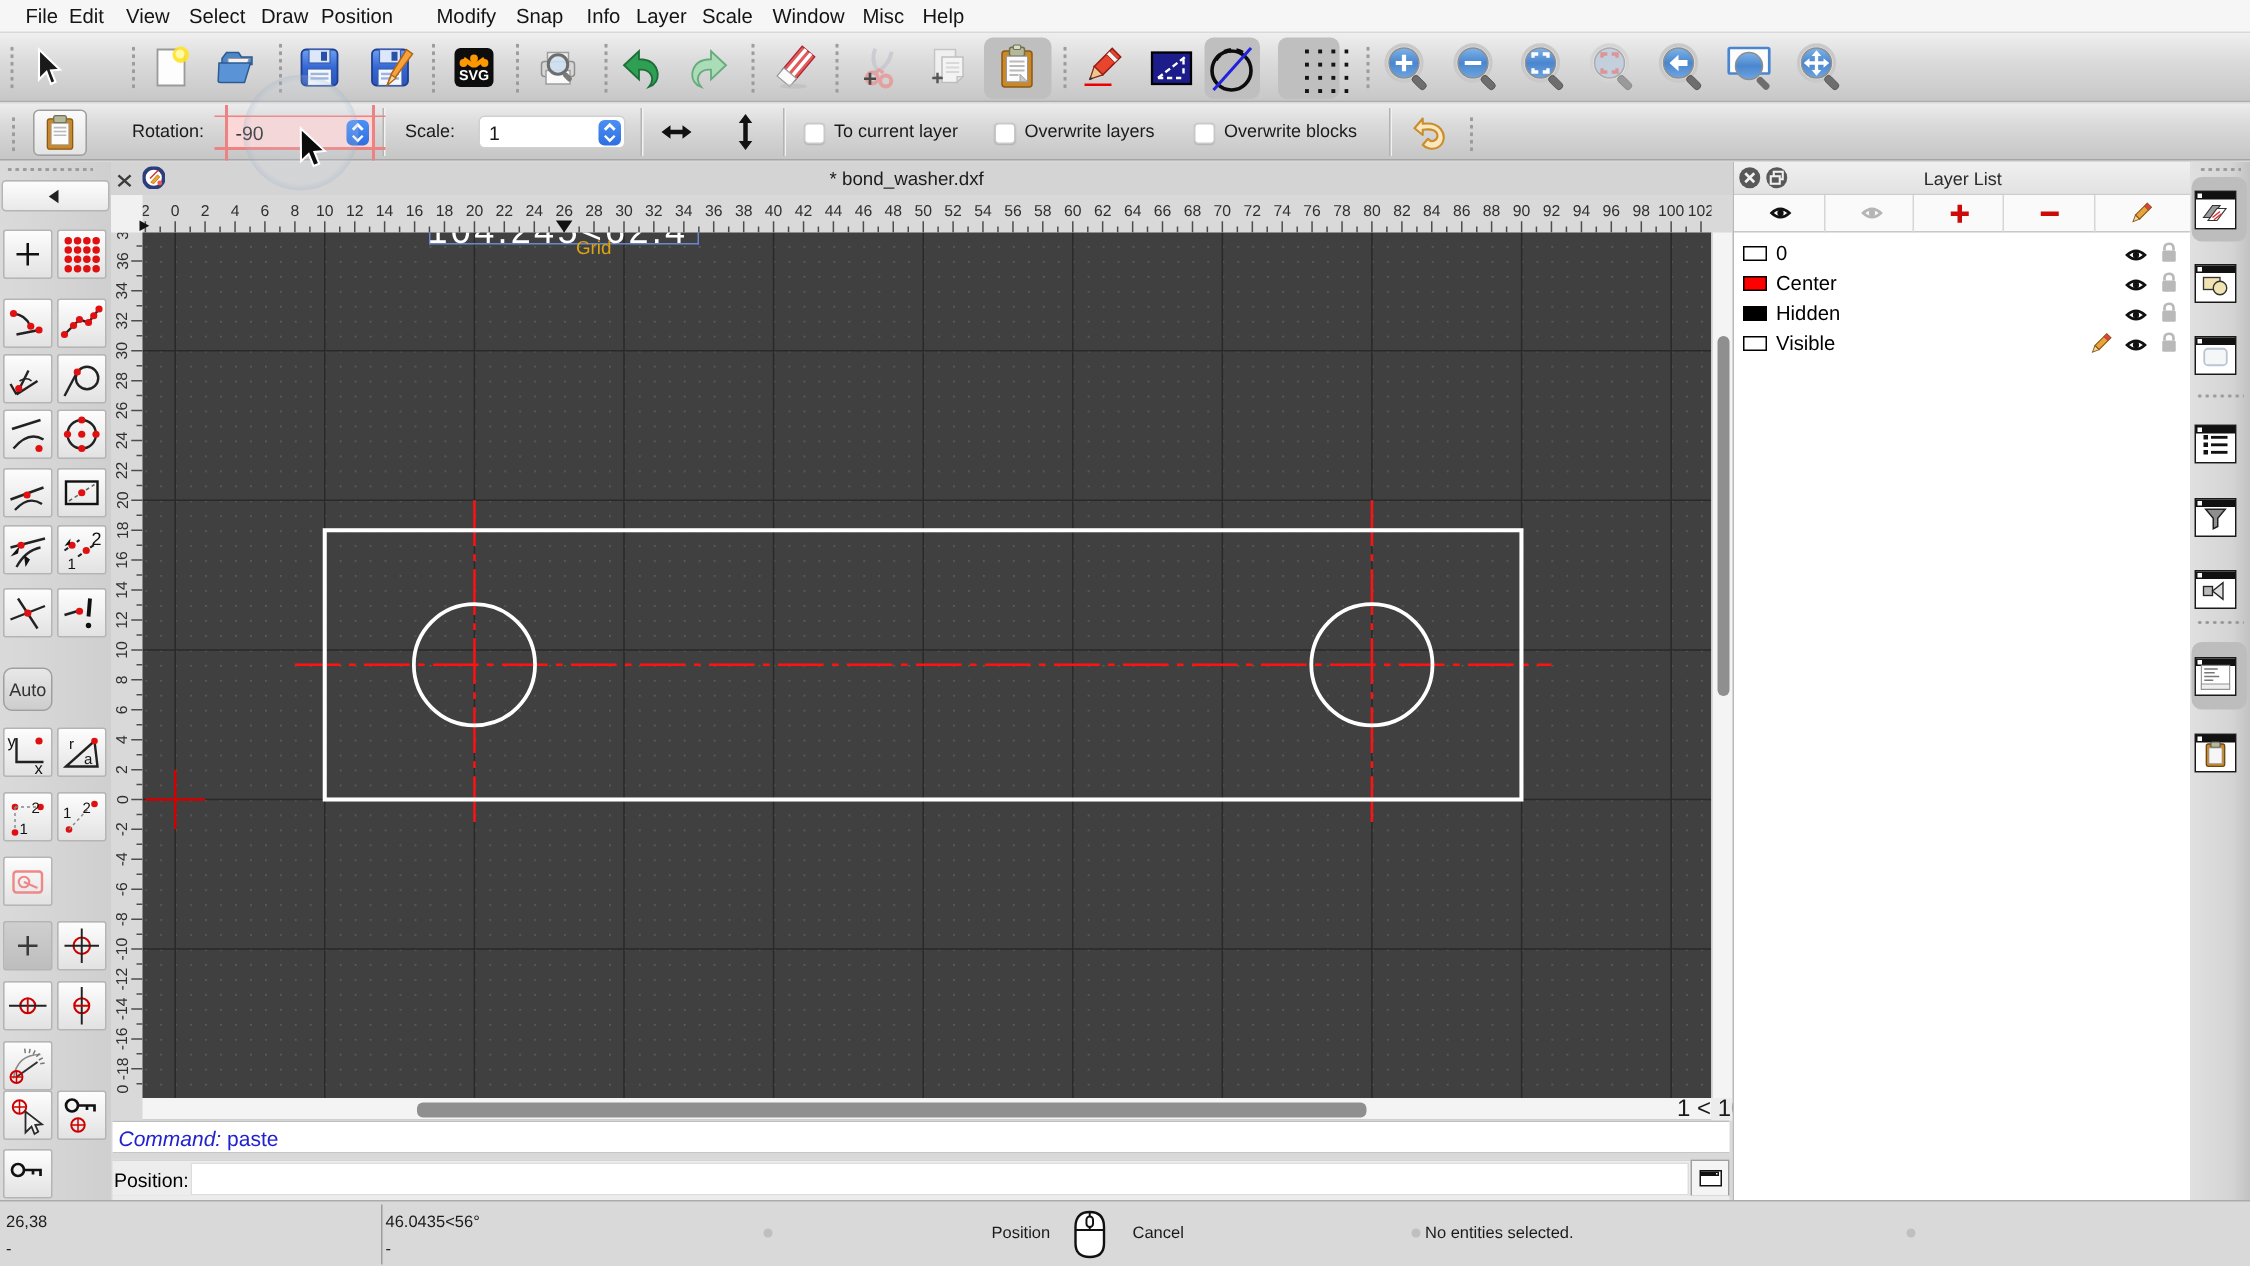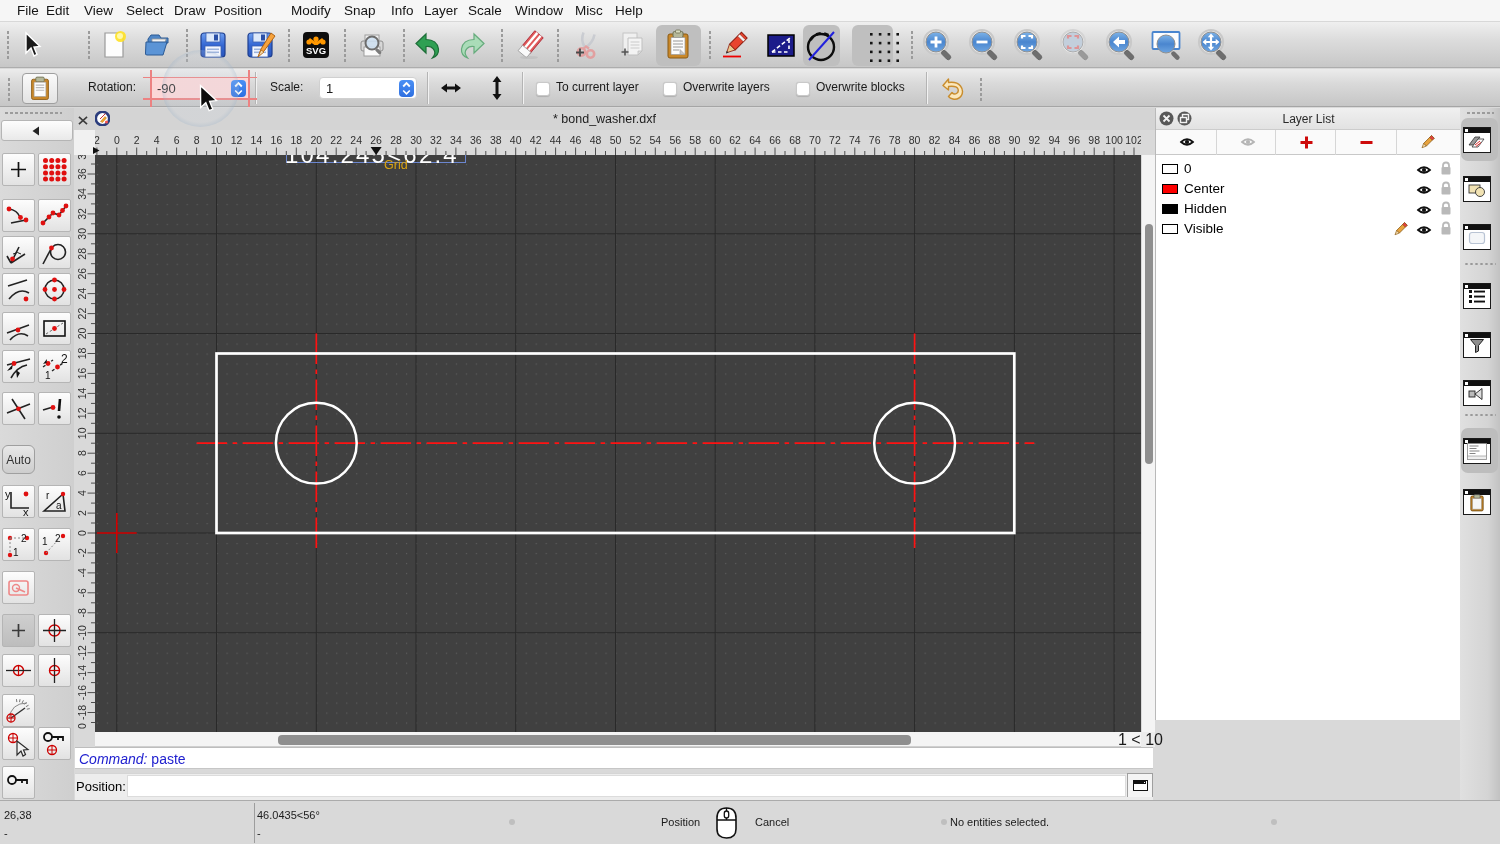--- a/index.html
+++ b/index.html
@@ -21,21 +21,21 @@
 #tabbar{left:74px;top:108px;width:1081px;height:22px;background:#d4d4d4;}
 #rcorner{left:74px;top:130px;width:21px;height:25px;background:#f1f1f1;}
 #canvas{left:95px;top:155px;width:1046px;height:577px;background:#404040;overflow:hidden;}
 #vsb{left:1141px;top:155px;width:14px;height:592px;background:#f4f4f4;border-left:1px solid #d9d9d9;}
 #hsb{left:95px;top:732px;width:1046px;height:15px;background:#f4f4f4;border-bottom:1px solid #cfcfcf;}
 .thumb{position:absolute;background:#8f8f8f;border-radius:4px;}
 #cmdrow{left:75px;top:747px;width:1078px;height:22px;background:#fff;border-top:1px solid #bdbdbd;border-bottom:1px solid #c6c6c6;}
 #posrow{left:75px;top:773px;width:1078px;height:24px;background:#ededed;border-top:1px solid #d5d5d5;}
 #statusbar{left:0;top:800px;width:1500px;height:44px;background:#d9d9d9;border-top:1px solid #ababab;}
 .st{position:absolute;font-size:11px;color:#1c1c1c;}
-#rpanel{left:1155px;top:108px;width:305px;height:612px;background:#fff;border-left:1px solid #b9b9b9;}
+#rpanel{left:1155px;top:108px;width:305px;height:692px;background:#fff;border-left:1px solid #b9b9b9;}
 #rpanelhead{position:absolute;left:0;top:0;width:305px;height:22px;background:linear-gradient(#f0f0f0,#e2e2e2);border-bottom:1px solid #cccccc;}
 #laytb{position:absolute;left:0;top:22px;width:305px;height:25px;background:#fafafa;border-bottom:1px solid #c8c8c8;}
 .lrow{position:absolute;left:0;width:305px;height:20px;font-size:13.5px;color:#000;}
 .swatch{position:absolute;left:6px;top:4px;width:16px;height:10px;border:1.5px solid #000;}
 #dock{left:1460px;top:108px;width:40px;height:692px;background:linear-gradient(90deg,#e0e0e0,#d4d4d4 70%,#c2c2c2);}
 .wicon{position:absolute;left:3px;top:6px;width:28px;height:26px;background:#fff;border:1.5px solid #1a1a1a;}
 .wbar{position:absolute;left:0;top:0;width:100%;height:5px;background:#111;}
 .wdot{position:absolute;left:1px;top:1px;width:3px;height:3px;background:#fff;}
 .hdots{position:absolute;height:2px;background-image:radial-gradient(circle,#9b9b9b 42%,transparent 47%);background-size:5px 2px;}
 </style></head><body>

